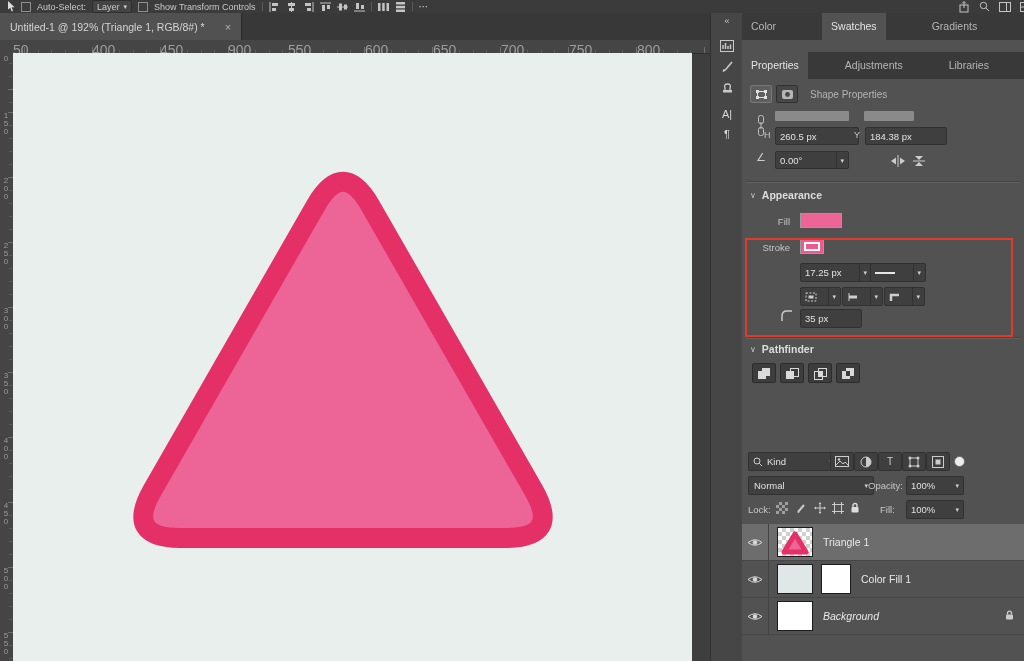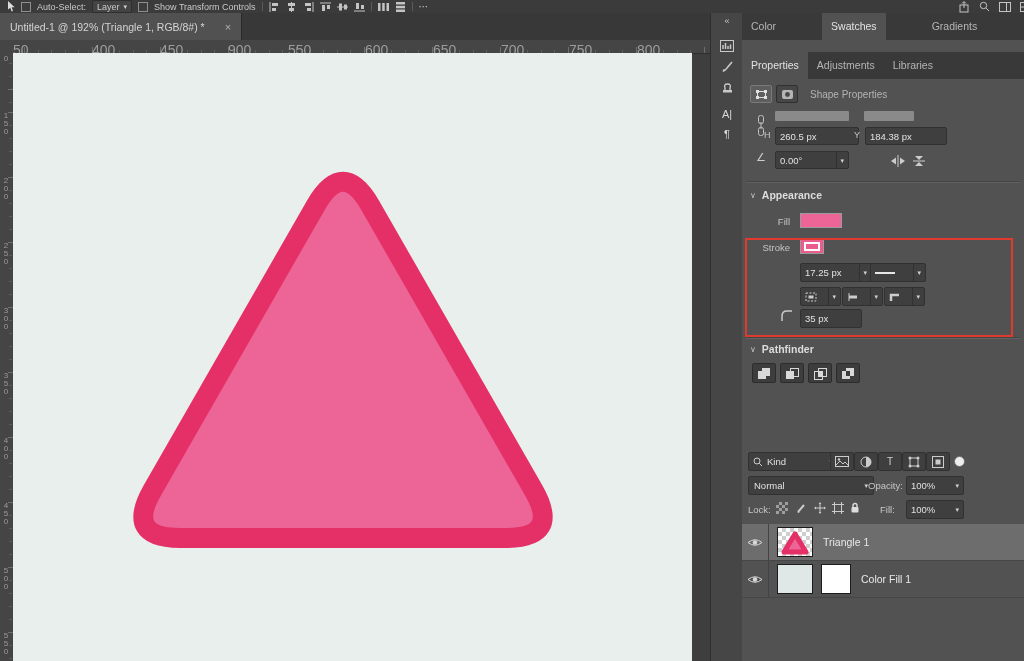--- a/index.html
+++ b/index.html
@@ -54,21 +54,21 @@
   .cs-icon{margin-top:14px;display:flex;align-items:center;justify-content:center;color:#cfcfcf;}
   .cs-icon.tight{margin-top:8px;}
   .cs-char{font-size:11px;color:#d8d8d8;}
 
   
   .right-panel{position:absolute;left:742px;top:13px;width:282px;height:648px;background:#525252;}
   .pg-header{position:absolute;left:0;width:282px;height:27px;background:#393939;display:flex;}
   .ptab{padding:0 9px;line-height:27px;font-size:10.5px;color:#b5b5b5;}
   .ptab.active{background:#525252;color:#e3e3e3;}
   .pg1{top:0;gap:37px;}
-  .pg2{top:39px;}
+  .pg2{top:39px;gap:28px;}
   .pg3{top:406px;}
   .props-body{position:absolute;left:0;top:66px;width:282px;height:352px;}
   .layers-body{position:absolute;left:0;top:433px;width:282px;height:215px;}
 
   
   .props-toprow{position:absolute;left:8px;top:6px;display:flex;align-items:center;gap:4px;}
   .mini-btn{width:20px;height:16px;background:#474747;border:1px solid #303030;border-radius:2px;
     display:flex;align-items:center;justify-content:center;}
   .mini-btn.active{background:#5e5e5e;border-color:#7a7a7a;}
   .props-title{margin-left:8px;font-size:10px;color:#b3b3b3;}
@@ -613,18 +613,34 @@
           <span class="eye-cell">
             <svg width="16" height="11">
                 <path d="M1,5.5 Q8,0 15,5.5 Q8,11 1,5.5 Z" fill="none" stroke="#d8d8d8"></path>
                 <circle cx="8" cy="5.5" r="2.2" fill="#d8d8d8"></circle>
               </svg>
           </span>
           <span class="thumb solid"></span>
           <span class="mask-thumb"></span>
           <span class="lname">Color Fill 1</span>
         </div>
+        <div class="layer-row">
+          <span class="eye-cell">
+            <svg width="16" height="11">
+                <path d="M1,5.5 Q8,0 15,5.5 Q8,11 1,5.5 Z" fill="none" stroke="#d8d8d8"></path>
+                <circle cx="8" cy="5.5" r="2.2" fill="#d8d8d8"></circle>
+              </svg>
+          </span>
+          <span class="thumb white"></span>
+          <span class="lname" style="font-style: italic;">Background</span>
+          <span class="row-lock">
+            <svg width="9" height="11">
+                <path d="M2.5,4.5 V3.2 a2,2 0 0 1 4,0 V4.5" fill="none" stroke="#ccc" stroke-width="1.3"></path>
+                <rect x="1" y="4.5" width="7" height="5" rx="1" fill="#ccc"></rect>
+              </svg>
+          </span>
+        </div>
       </div>
     </div>
   </div>
 
   <div class="annotation-box" style="border-color: rgb(224, 57, 46);"></div>
 </div>
 
 </body></html>

